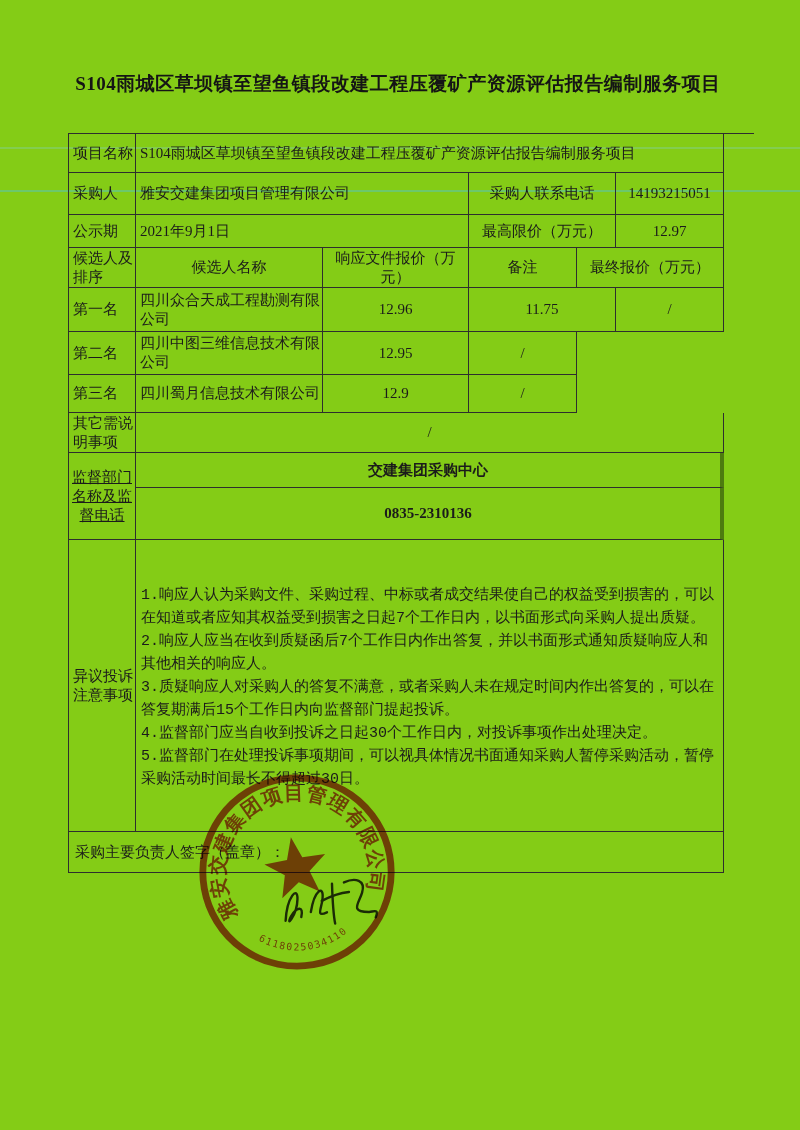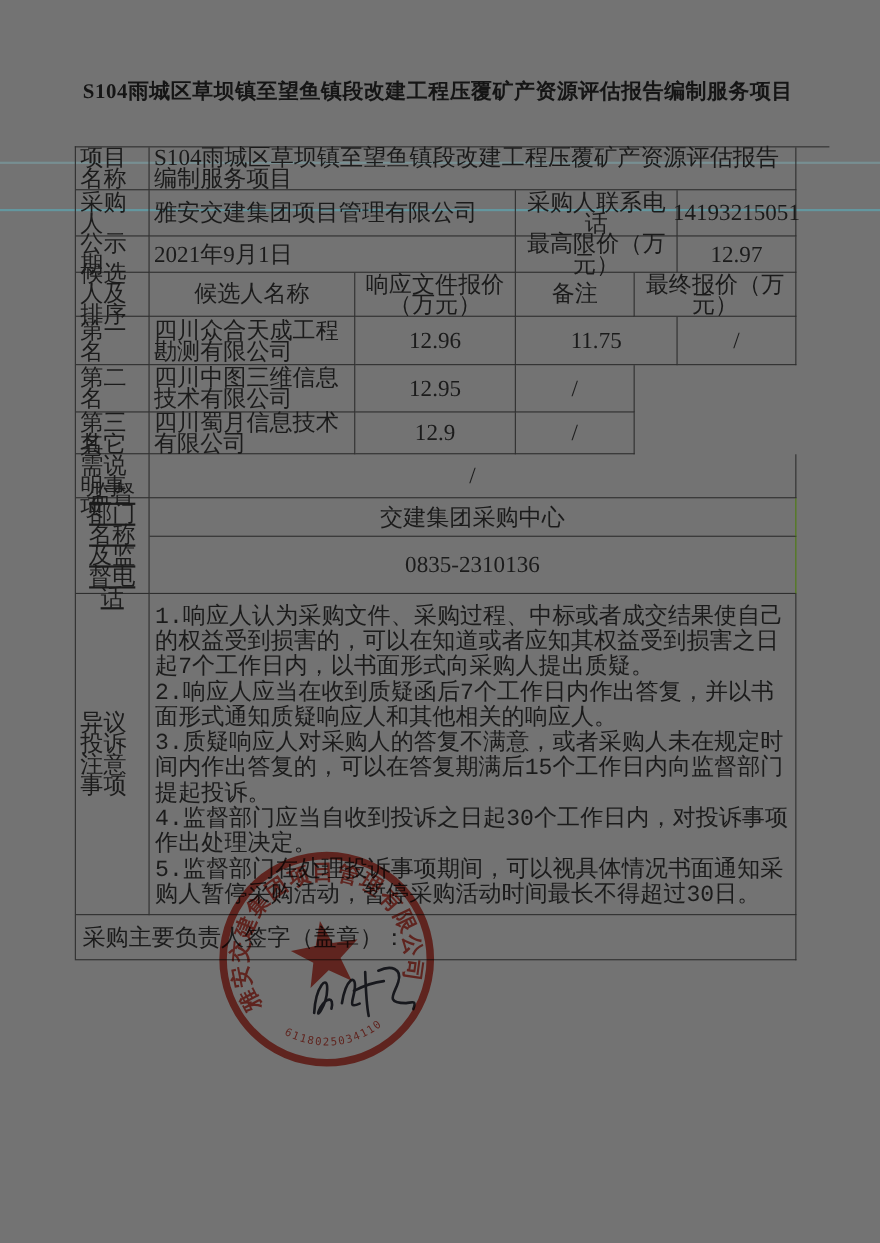--- a/index.html
+++ b/index.html
@@ -1,38 +1,38 @@
 <!DOCTYPE html>
 <html><head>
 <meta charset="utf-8">
 <style>
   * { margin:0; padding:0; box-sizing:border-box; }
   html,body { background:#ffffff; }
   .page {
     position:relative;
     width:800px; height:1130px;
-    background:#737373;
+    background:#84cc16;
     font-family:"Liberation Serif","DejaVu Serif",serif;
     color:#1b1b1b;
     overflow:hidden;
   }
   .scanline { position:absolute; left:0; width:800px; height:2px; pointer-events:none; }
   .scanline.l1 { top:147px; background:rgba(130,210,220,0.30); }
   .scanline.l2 { top:190px; background:rgba(80,195,212,0.45); }
 
   .doc-title {
     position:absolute; left:68px; top:70px; width:660px;
     font-size:19px; font-weight:700; line-height:27px;
     text-align:center; letter-spacing:0.5px; color:#151515;
   }
 
   .doc-table {
     position:absolute; left:68px; top:133px; width:686px;
     border-top:1px solid #2e2e2e; border-left:1px solid #2e2e2e;
-    font-size:21px;
+    font-size:15px;
   }
   .t-row { display:flex; width:100%; }
   .cell {
     border-right:1px solid #2e2e2e; border-bottom:1px solid #2e2e2e;
     display:flex; align-items:center;
     padding:1px 2px 1px 4px;
     line-height:19px;
   }
   .cell.ctr { justify-content:center; text-align:center; padding:1px 2px; }
   .c-label { width:67px; }
@@ -43,22 +43,22 @@
   .c-name  { width:187px; padding-right:1px; }
   .c-bid   { width:146px; }
   .c-note  { width:108px; }
 
   .h39{height:39px;} .h42{height:42px;} .h46{height:46px;} .h33{height:33px;}
   .h40{height:40px;} .h44{height:44px;} .h43{height:43px;} .h38{height:38px;}
   .h87{height:87px;text-decoration:underline;} .h292{height:292px;} .h41{height:41px;}
 
   .stack { display:flex; flex-direction:column; width:588px; }
   .stack .sub-cell {
-    border-right:1px solid #4d7c0f; border-bottom:1px solid #2e2e2e;
-    display:flex; align-items:center; justify-content:center; text-align:center;
+    border-right:4px solid #4d7c0f; border-bottom:1px solid #2e2e2e;
+    display:flex; align-items:center; justify-content:center; text-align:center;font-weight:bold;
   }
   .sub-top { height:35px; }
   .sub-bot { height:52px; }
 
   .objection-content {
     display:flex; flex-direction:column; justify-content:center;
     align-items:flex-start; text-align:left;
     padding:6px 2px 2px 5px; line-height:23px;
   }
   .objection-content .obj-item { width:100%;font-family:Liberation Mono, monospace; }

